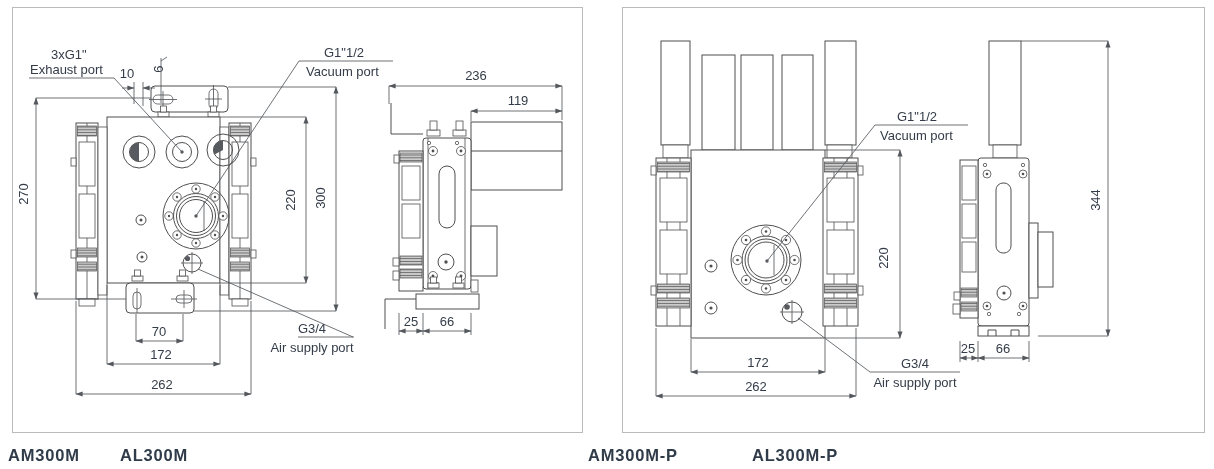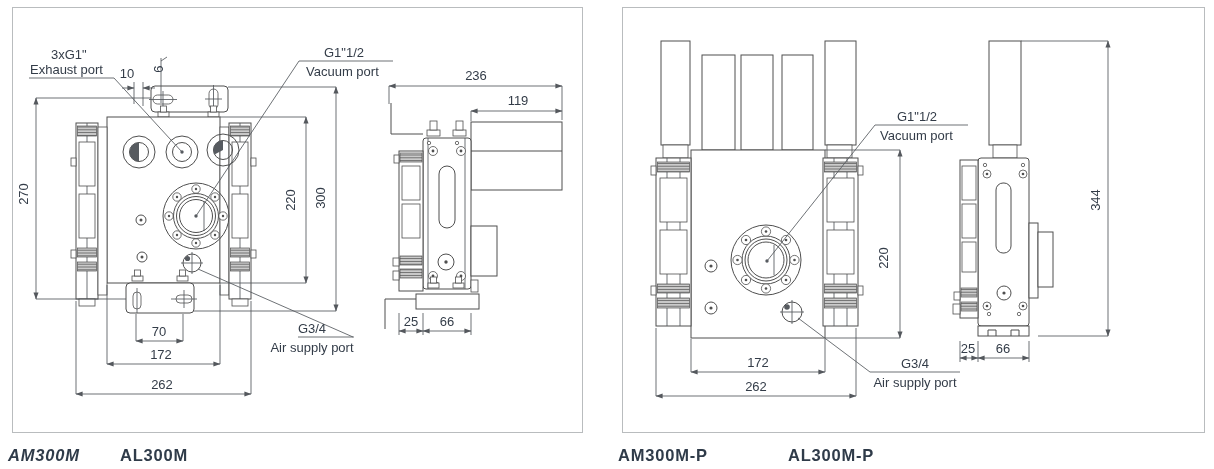--- a/index.html
+++ b/index.html
@@ -505,19 +505,19 @@
       <text class="t" x="292" y="360" text-anchor="middle">G3/4</text>
       <text class="t" x="292" y="379" text-anchor="middle">Air supply port</text>
       <line class="dm" x1="247" y1="364" x2="337" y2="364"></line>
       <line class="dm" x1="175" y1="310" x2="247" y2="364"></line>
     </g>
   </g>
 </svg>
 </div>
 
 <div class="models" style="left:0;">
-  <span style="left:8px;font-style:italic;">AM300M</span>
+  <span style="left:8px;">AM300M</span>
   <span style="left:120px;">AL300M</span>
 </div>
 <div class="models" style="left:0;">
-  <span style="left:618px;">AM300M-P</span>
-  <span style="left:788px;">AL300M-P</span>
+  <span style="left:588px;">AM300M-P</span>
+  <span style="left:752px;">AL300M-P</span>
 </div>
 
 </body></html>

